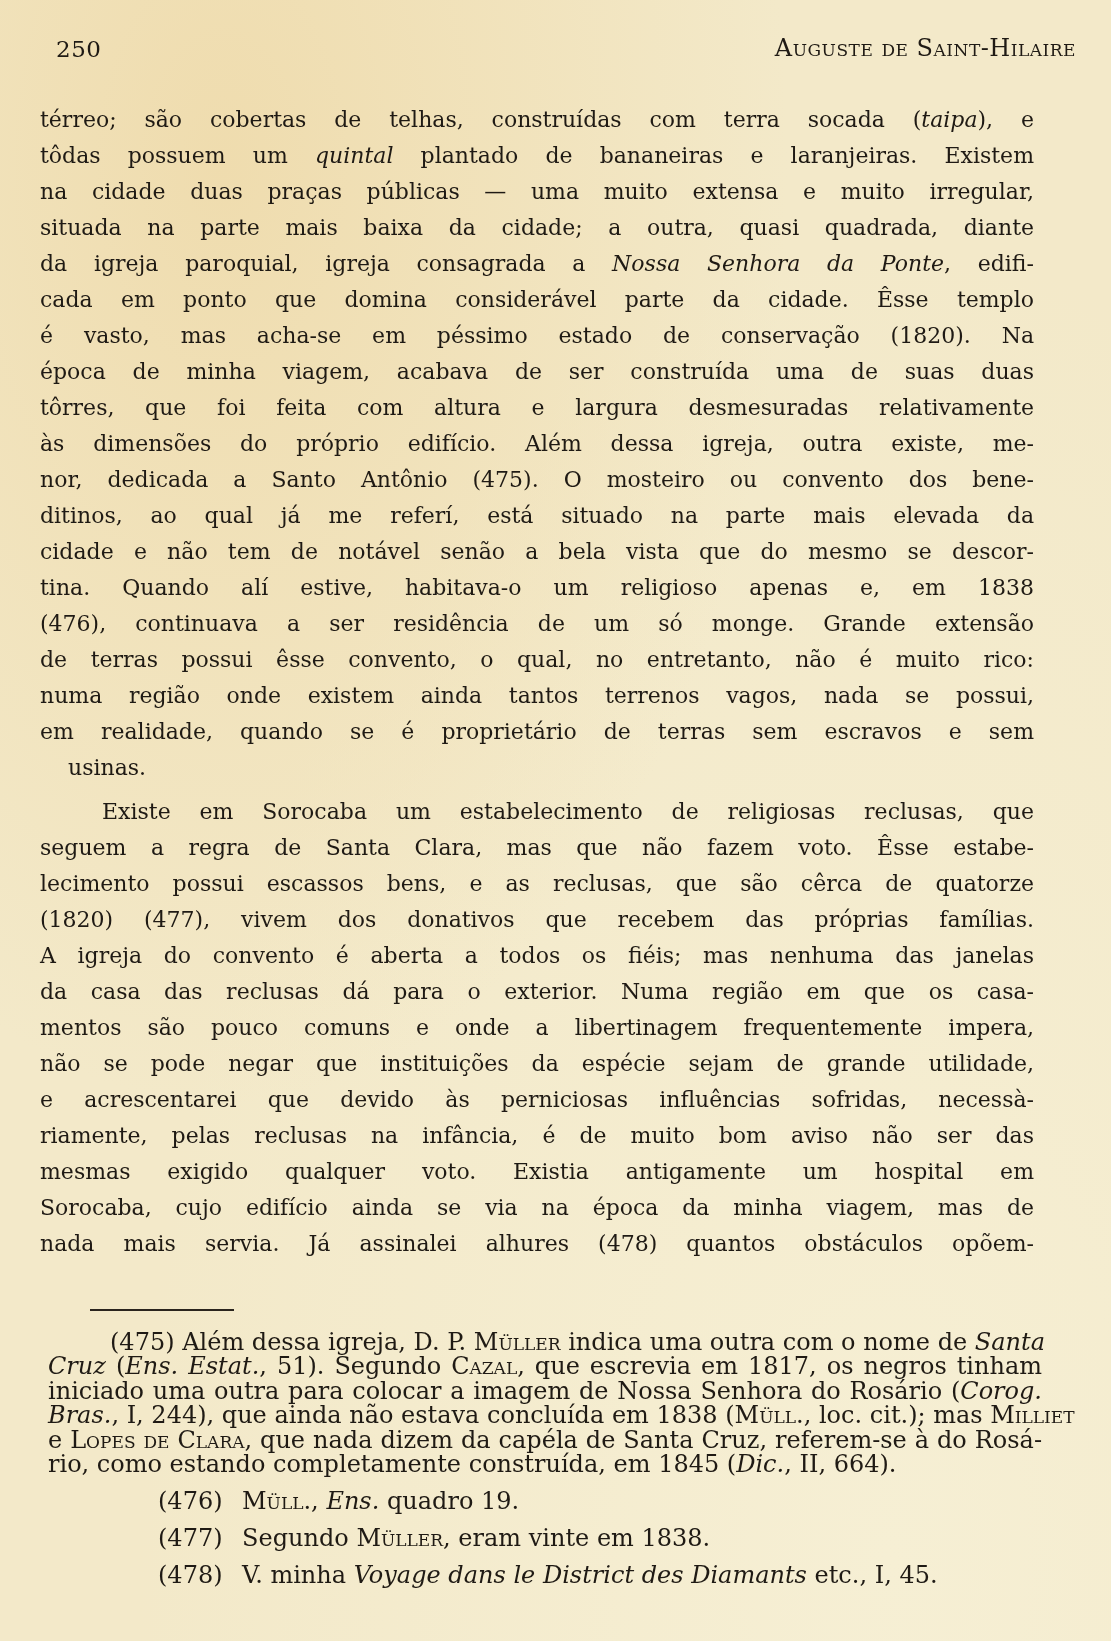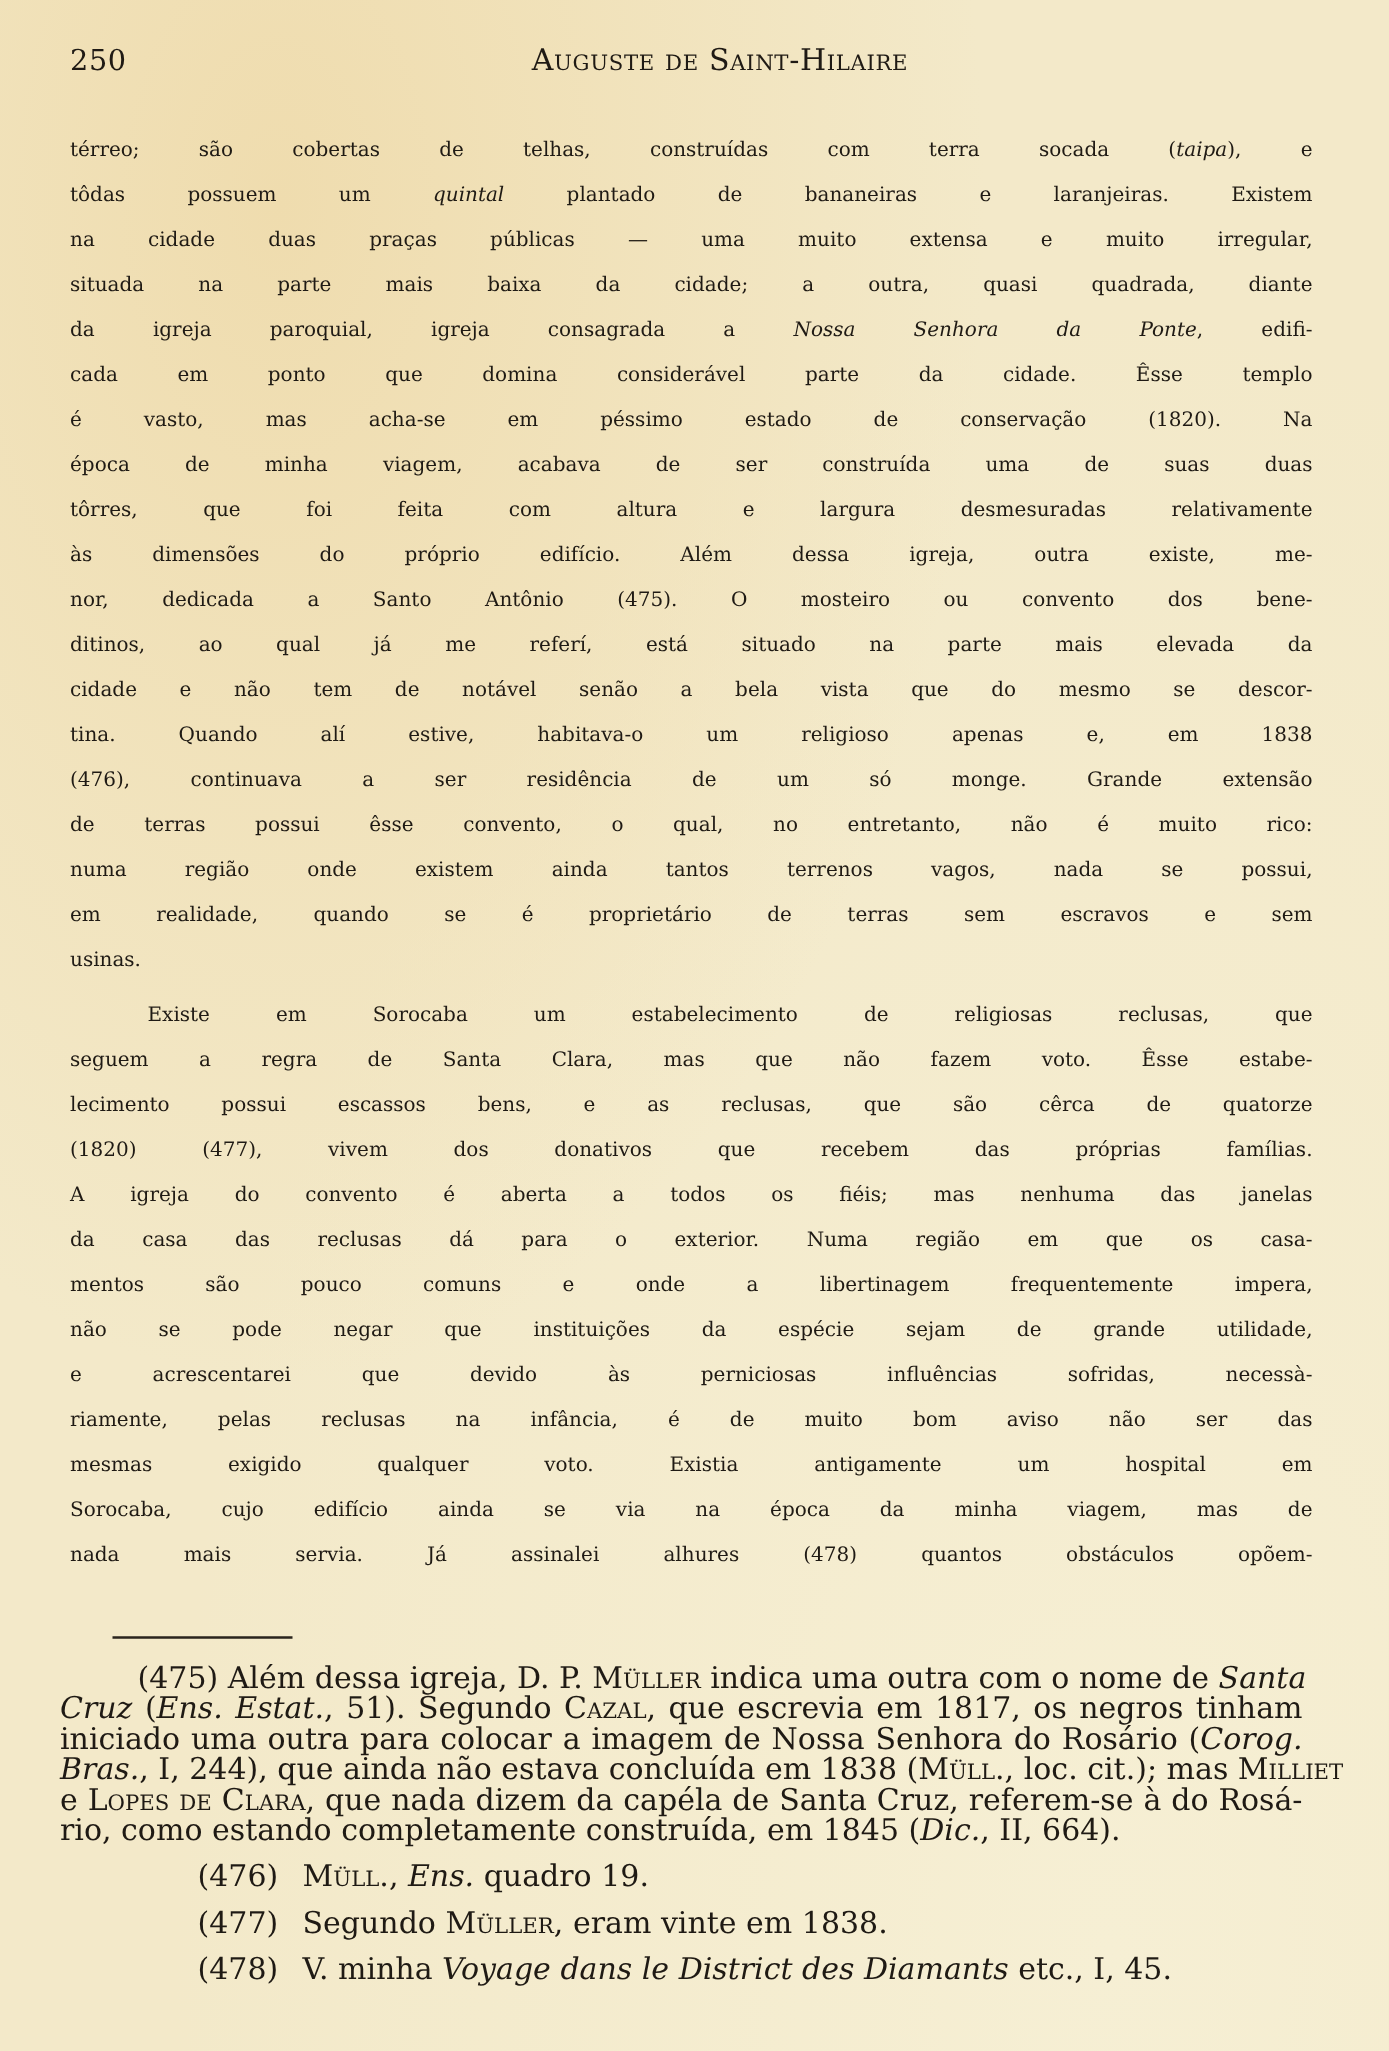--- a/index.html
+++ b/index.html
@@ -16,33 +16,33 @@
   }
   .page { position: absolute; left: 0; top: 0; width: 1111px; height: 1641px; }
   .running-head {
     position: absolute; top: 30px; left: 44px; width: 1000px; height: 40px; margin-left: 12px;
   }
   .page-number {
     position: absolute; left: 0; top: 6px;
     font-size: 23px; letter-spacing: 0.5px;
   }
   .head-title {
-    position: absolute; left: 0; width: 1000px; top: 4px; text-align: center;
+    position: absolute; left: 0; width: 1000px; top: 4px; text-align: right;
     font-size: 24px; font-variant: small-caps; letter-spacing: 0.5px;
     padding-left: 20px;
   }
   .body-text {
-    position: absolute; left: 56px; top: 102px; width: 994px;
-    font-size: 16px; line-height: 36px; text-align: justify;
+    position: absolute; left: 40px; top: 102px; width: 994px;
+    font-size: 22px; line-height: 36px; text-align: justify;
   }
   .line {
     display: block; white-space: nowrap; text-align: justify; text-align-last: justify;
     height: 36px;
   }
-  .line.last { text-align-last: left; }
+  .line.last { text-align-last: left; margin-left: 28px; }
   .line.indent { padding-left: 62px; }
   .para-gap { height: 8px; }
   .footnote-rule {
     position: absolute; left: 90px; top: 1309px; width: 144px; height: 0;
     border-top: 2px solid #2a241d;
   }
   .footnotes {
     position: absolute; left: 48px; top: 1330px; width: 994px;
     font-size: 24px; line-height: 24.4px;
   }

